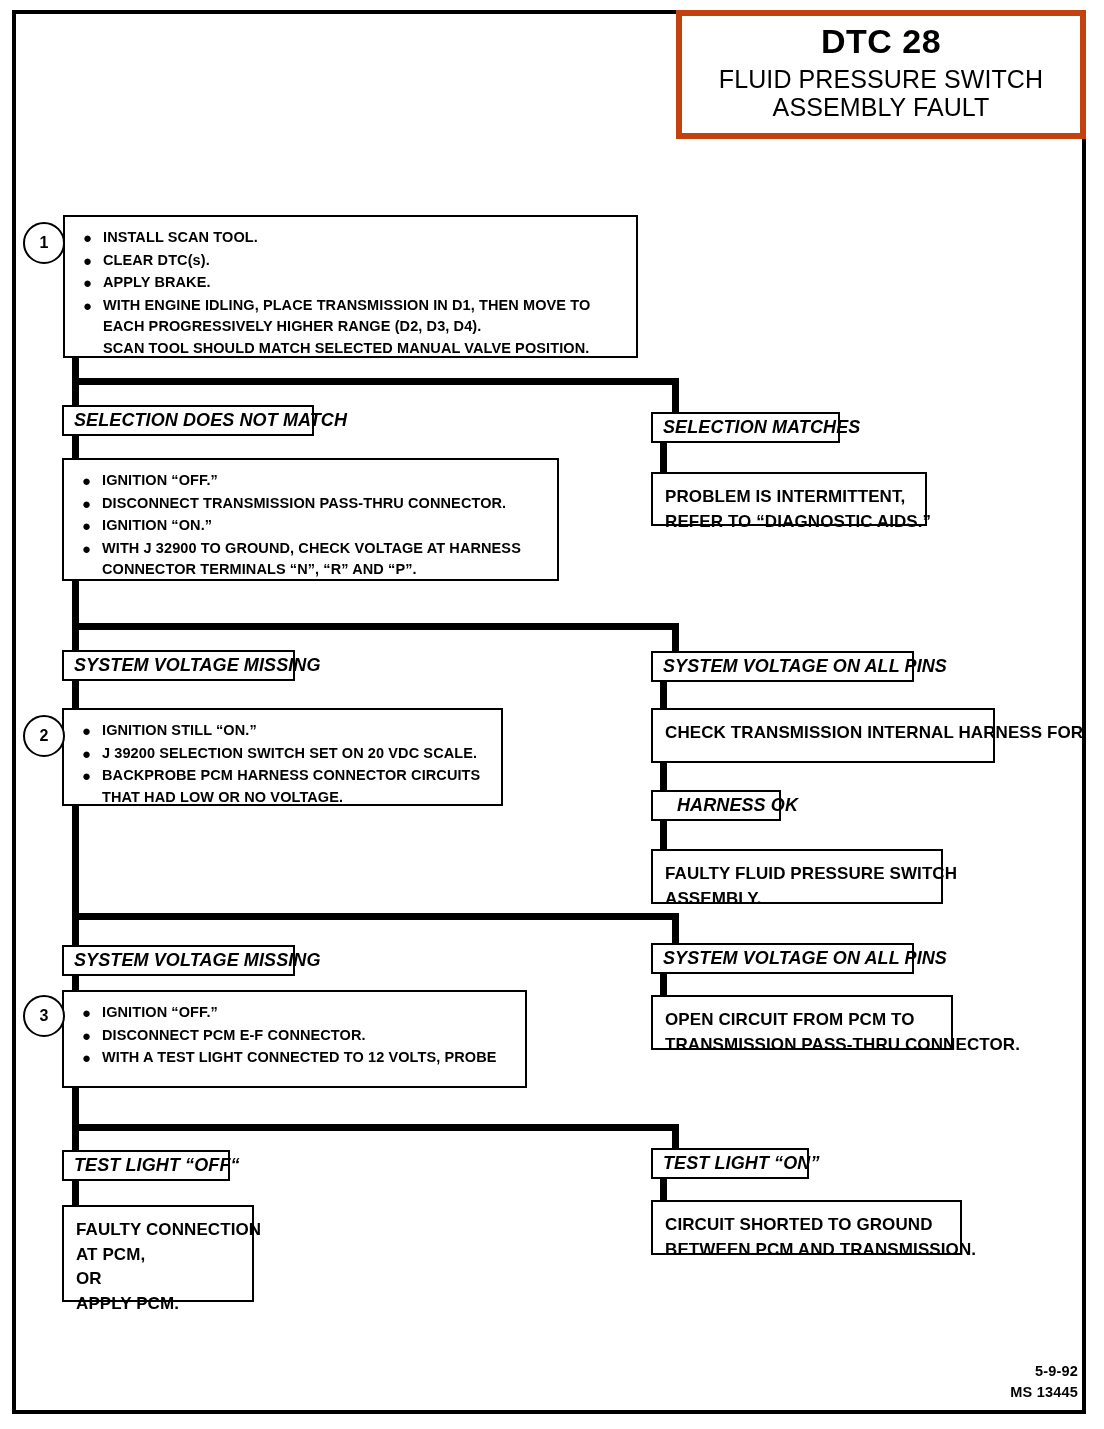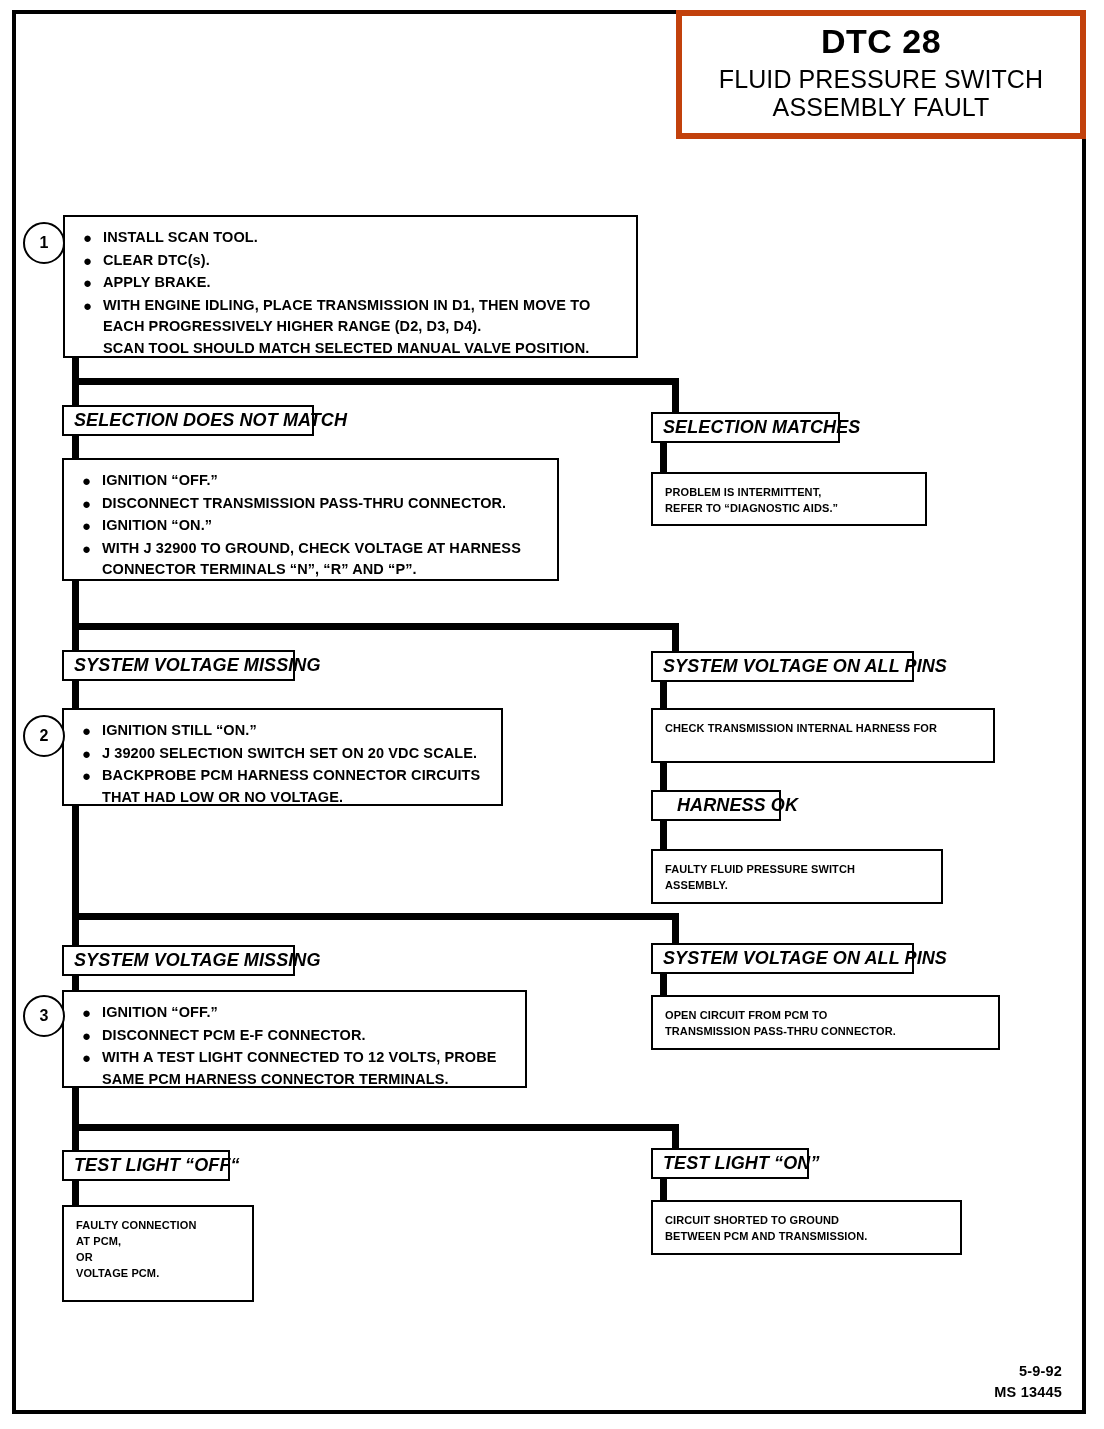--- a/index.html
+++ b/index.html
@@ -69,21 +69,21 @@
     align-items: center;
     padding-left: 10px;
     font-size: 18px;
     font-weight: bold;
     letter-spacing: 0.1px;
     white-space: nowrap;
     font-style: italic;
   }
   .box-text {
     padding: 11px 10px 10px 12px;
-    font-size: 11px;
+    font-size: 17px;
     font-weight: bold;
     line-height: 1.45;
     letter-spacing: 0.1px;
   }
   .box-text .ln { white-space: nowrap; display: block; }
 
   
   .box-bullets {
     padding: 10px 8px 8px 18px;
   }
@@ -293,50 +293,49 @@
     <div class="bullet-row">
       <span class="bullet-dot">●</span>
       <span class="bullet-body">
         <span class="ln">DISCONNECT PCM E-F CONNECTOR.</span>
       </span>
     </div>
     <div class="bullet-row">
       <span class="bullet-dot">●</span>
       <span class="bullet-body">
         <span class="ln">WITH A TEST LIGHT CONNECTED TO 12 VOLTS, PROBE</span>
-        <span class="ln">SAME PCM HARNESS CONNECTOR TERMINALS.</span>
       </span>
     </div>
   </div>
 
   <div class="vline" style="left:660px; top:973px; height:26px;"></div>
-  <div class="box box-text" style="left:651px; top:995px; width:349px; height:55px;">
+  <div class="box box-text" style="left:651px; top:995px; width:302px; height:55px;">
     <span class="ln">OPEN CIRCUIT FROM PCM TO</span>
     <span class="ln">TRANSMISSION PASS-THRU CONNECTOR.</span>
   </div>
 
   <div class="vline" style="left:72px; top:1087px; height:75px;"></div>
   <div class="hline" style="left:72px; top:1124px; width:607px;"></div>
   <div class="vline" style="left:672px; top:1124px; height:30px;"></div>
 
   <div class="box box-label" style="left:62px; top:1150px; width:168px; height:31px;">TEST LIGHT “OFF“</div>
   <div class="box box-label" style="left:651px; top:1148px; width:158px; height:31px;">TEST LIGHT “ON”</div>
 
   <div class="vline" style="left:72px; top:1180px; height:28px;"></div>
   <div class="box box-text" style="left:62px; top:1205px; width:192px; height:97px;">
     <span class="ln">FAULTY CONNECTION</span>
     <span class="ln">AT PCM,</span>
     <span class="ln">OR</span>
-    <span class="ln">VOLTAGE PCM.</span>
+    <span class="ln">APPLY PCM.</span>
   </div>
 
   <div class="vline" style="left:660px; top:1178px; height:26px;"></div>
   <div class="box box-text" style="left:651px; top:1200px; width:311px; height:55px;">
     <span class="ln">CIRCUIT SHORTED TO GROUND</span>
     <span class="ln">BETWEEN PCM AND TRANSMISSION.</span>
   </div>
 
-  <div class="footer" style="right:42px; top:1361px;">
+  <div class="footer" style="right:26px; top:1361px;">
     <div>5-9-92</div>
     <div>MS 13445</div>
   </div>
 
 </div>
 
 </body></html>

